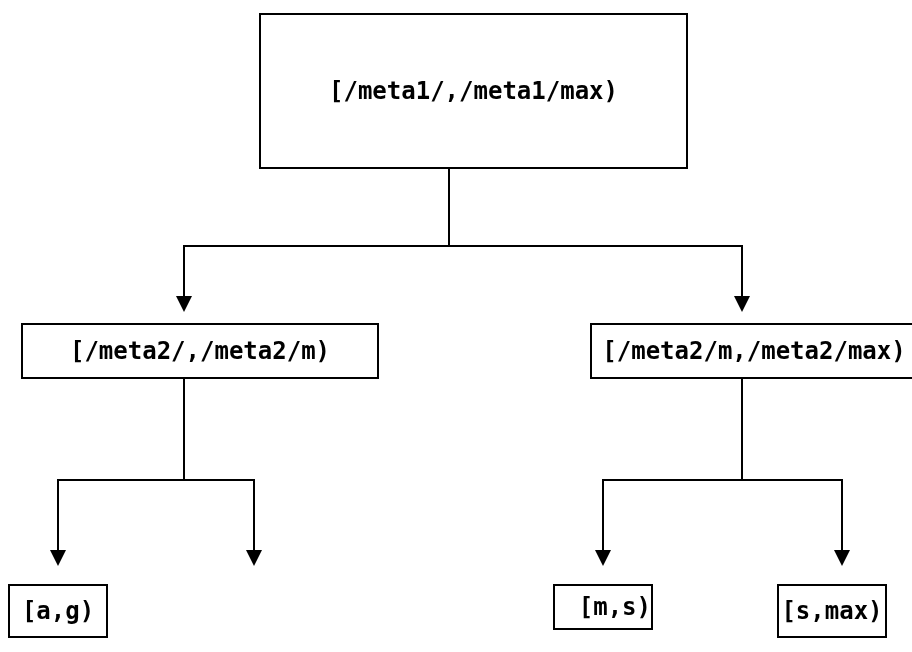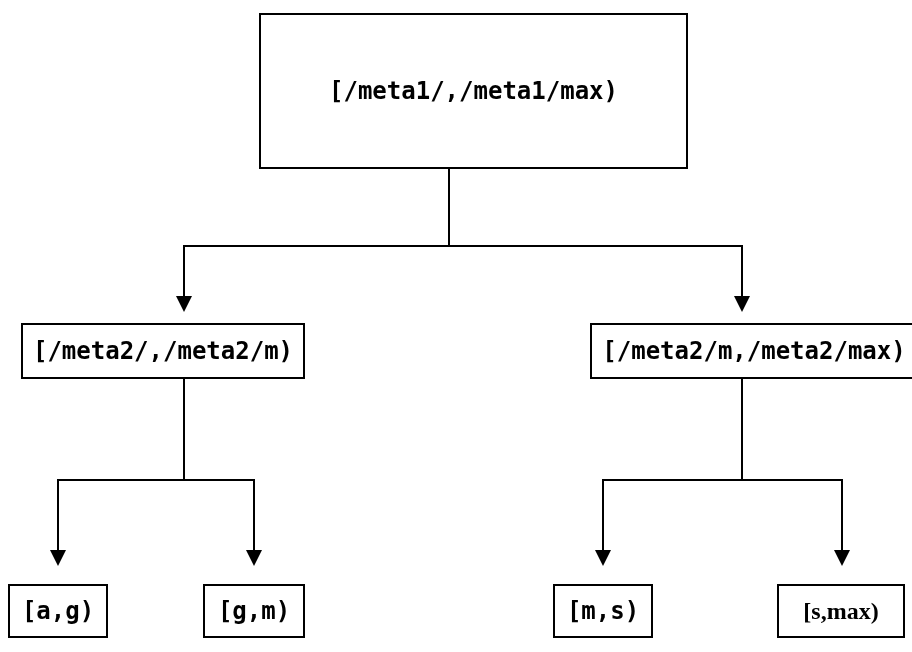--- a/index.html
+++ b/index.html
@@ -40,26 +40,26 @@
     display: flex;
     align-items: center;
     justify-content: center;
     font-family: "DejaVu Sans Mono", "Liberation Mono", monospace;
     font-size: 24px;
     font-weight: bold;
     white-space: nowrap;
   }
   
   #node-root      { left: 259px; top: 13px;  width: 429px; height: 156px; }
-  #node-left      { left: 21px;  top: 323px; width: 284px; height: 56px; }
+  #node-left      { left: 21px;  top: 323px; width: 358px; height: 56px; }
   #node-right     { left: 578px; top: 323px; width: 328px; height: 56px; margin-left: 12px; }
   #node-leaf-ag   { left: 8px;   top: 584px; width: 100px; height: 54px; align-items: center; }
   #node-leaf-gm   { left: 203px; top: 584px; width: 102px; height: 54px; }
-  #node-leaf-ms   { left: 553px; top: 584px; width: 100px; height: 54px; }
-  #node-leaf-smax { left: 777px; top: 584px; width: 128px; height: 54px; font-family: Liberation Serif, serif; }
+  #node-leaf-ms   { left: 553px; top: 584px; width: 100px; height: 46px; justify-content: flex-end; }
+  #node-leaf-smax { left: 777px; top: 584px; width: 110px; height: 54px; }
 </style>
 </head>
 <body>
 
 <div id="canvas">
 
   <svg id="edges-svg" viewBox="0 0 912 652" xmlns="http://www.w3.org/2000/svg">
 
     <g>
       <path class="edge-path" d="M449,169 V246 H184 V297"></path>
@@ -101,23 +101,20 @@
   </div>
 
   <div id="node-right" class="node">
     <span>[/meta2/m,/meta2/max)</span>
   </div>
 
   <div id="node-leaf-ag" class="node">
     <span>[a,g)</span>
   </div>
 
-  <div id="node-leaf-gm" class="node">
-    <span>[g,m)</span>
-  </div>
 
   <div id="node-leaf-ms" class="node">
     <span>[m,s)</span>
   </div>
 
   <div id="node-leaf-smax" class="node">
     <span>[s,max)</span>
   </div>
 
 </div>

